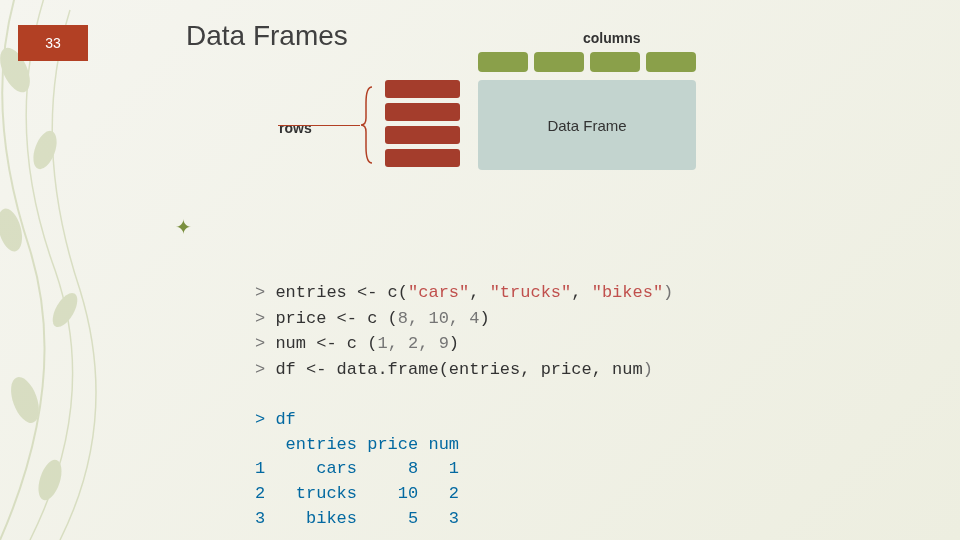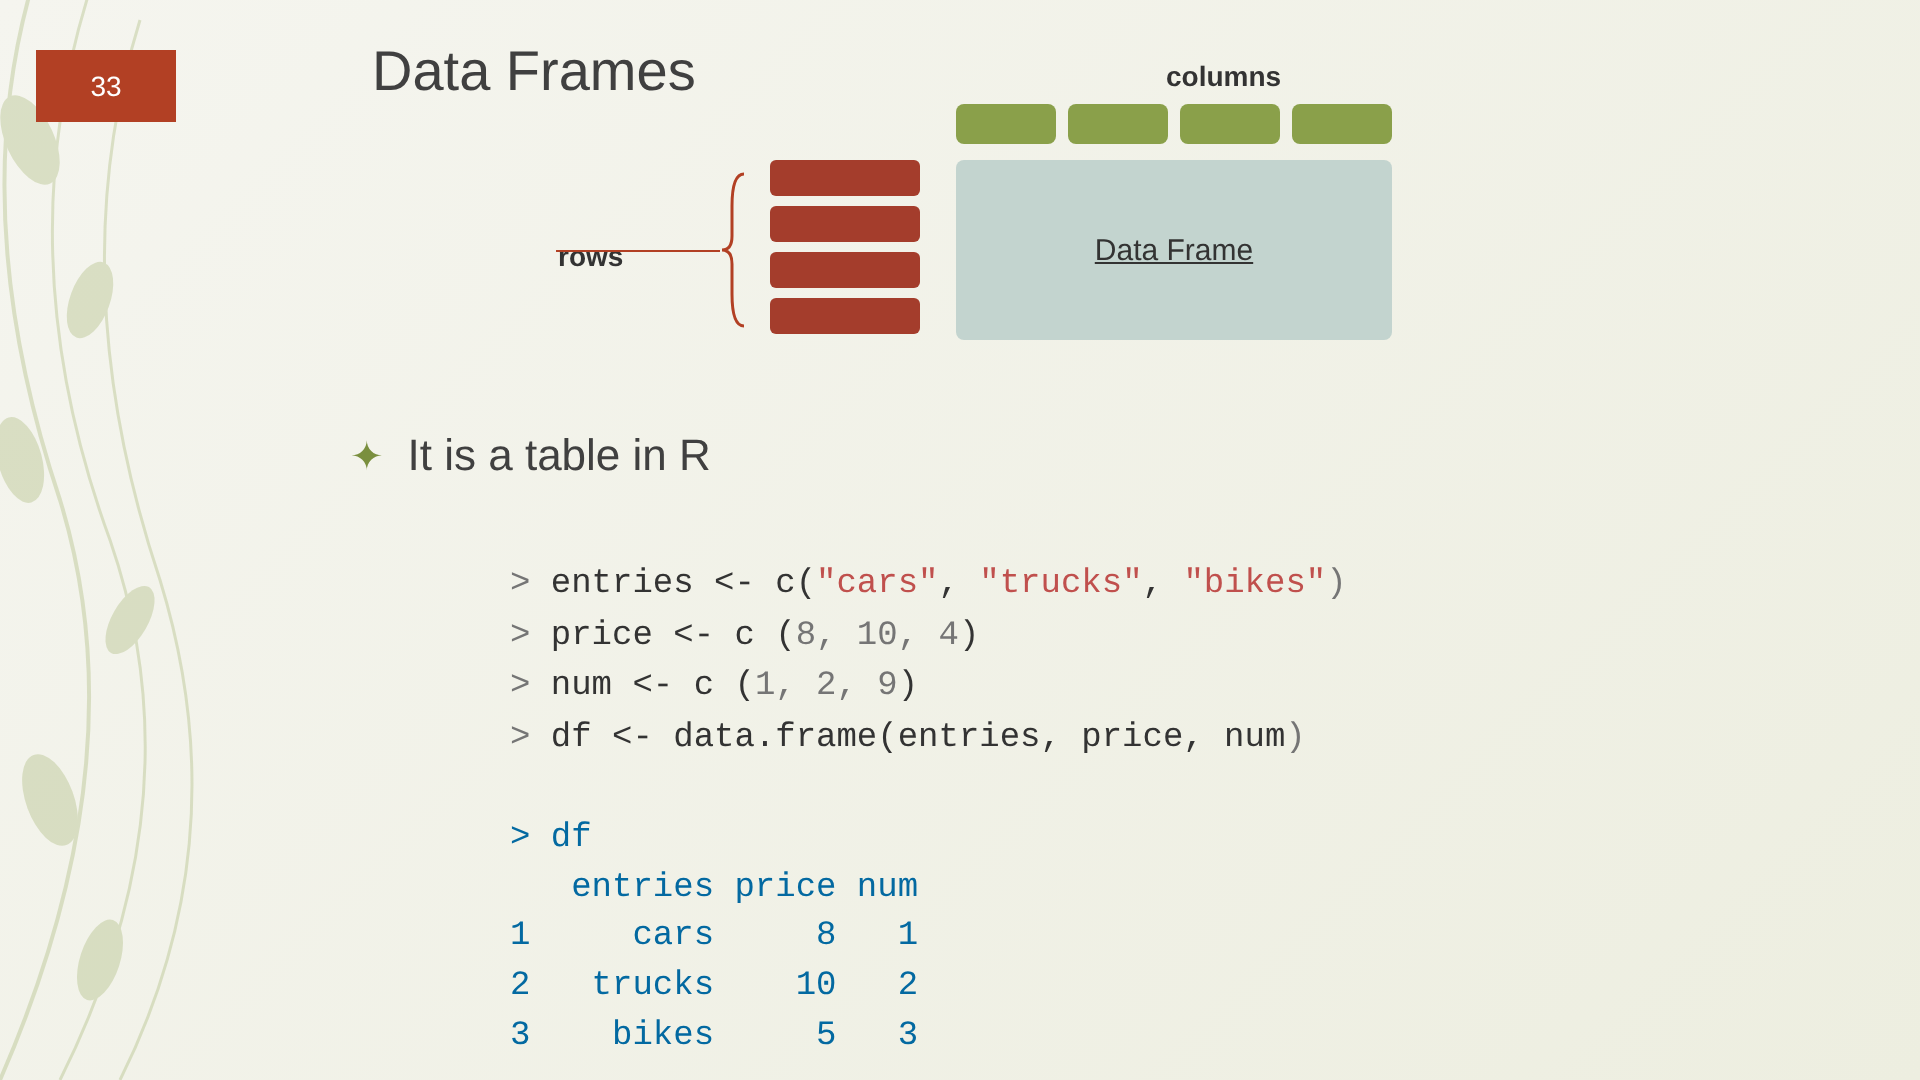--- a/index.html
+++ b/index.html
@@ -107,21 +107,20 @@
     top: 80px;
     width: 218px;
     height: 90px;
     background: #c3d4cf;
     border-radius: 4px;
     display: flex;
     align-items: center;
     justify-content: center;
     font-size: 15px;
     color: #333;
-    text-decoration: underline;
   }
   .bullet {
     position: absolute;
     left: 175px;
     top: 215px;
     font-size: 22px;
     color: #404040;
     display: flex;
     align-items: center;
     gap: 12px;
@@ -193,21 +192,20 @@
   <div class="row-cell"></div>
   <div class="row-cell"></div>
 </div>
 
 <div class="df-box">
   <span>Data Frame</span>
 </div>
 
 <div class="bullet">
   <span class="bullet-icon">✦</span>
-  <span>It is a table in R</span>
 </div>
 
 <div class="code1"><span class="c-gray">&gt; </span><span>entries &lt;- c(</span><span class="c-red">"cars"</span><span>, </span><span class="c-red">"trucks"</span><span>, </span><span class="c-red">"bikes"</span><span class="c-gray">)</span>
 <span class="c-gray">&gt; </span><span>price &lt;- c (</span><span class="c-gray">8, 10, 4</span><span>)</span>
 <span class="c-gray">&gt; </span><span>num &lt;- c (</span><span class="c-gray">1, 2, 9</span><span>)</span>
 <span class="c-gray">&gt; </span><span>df &lt;- data.frame(entries, price, num</span><span class="c-gray">)</span></div>
 
 <div class="code2"><span>&gt; df</span>
 <span>   entries price num</span>
 <span>1     cars     8   1</span>

